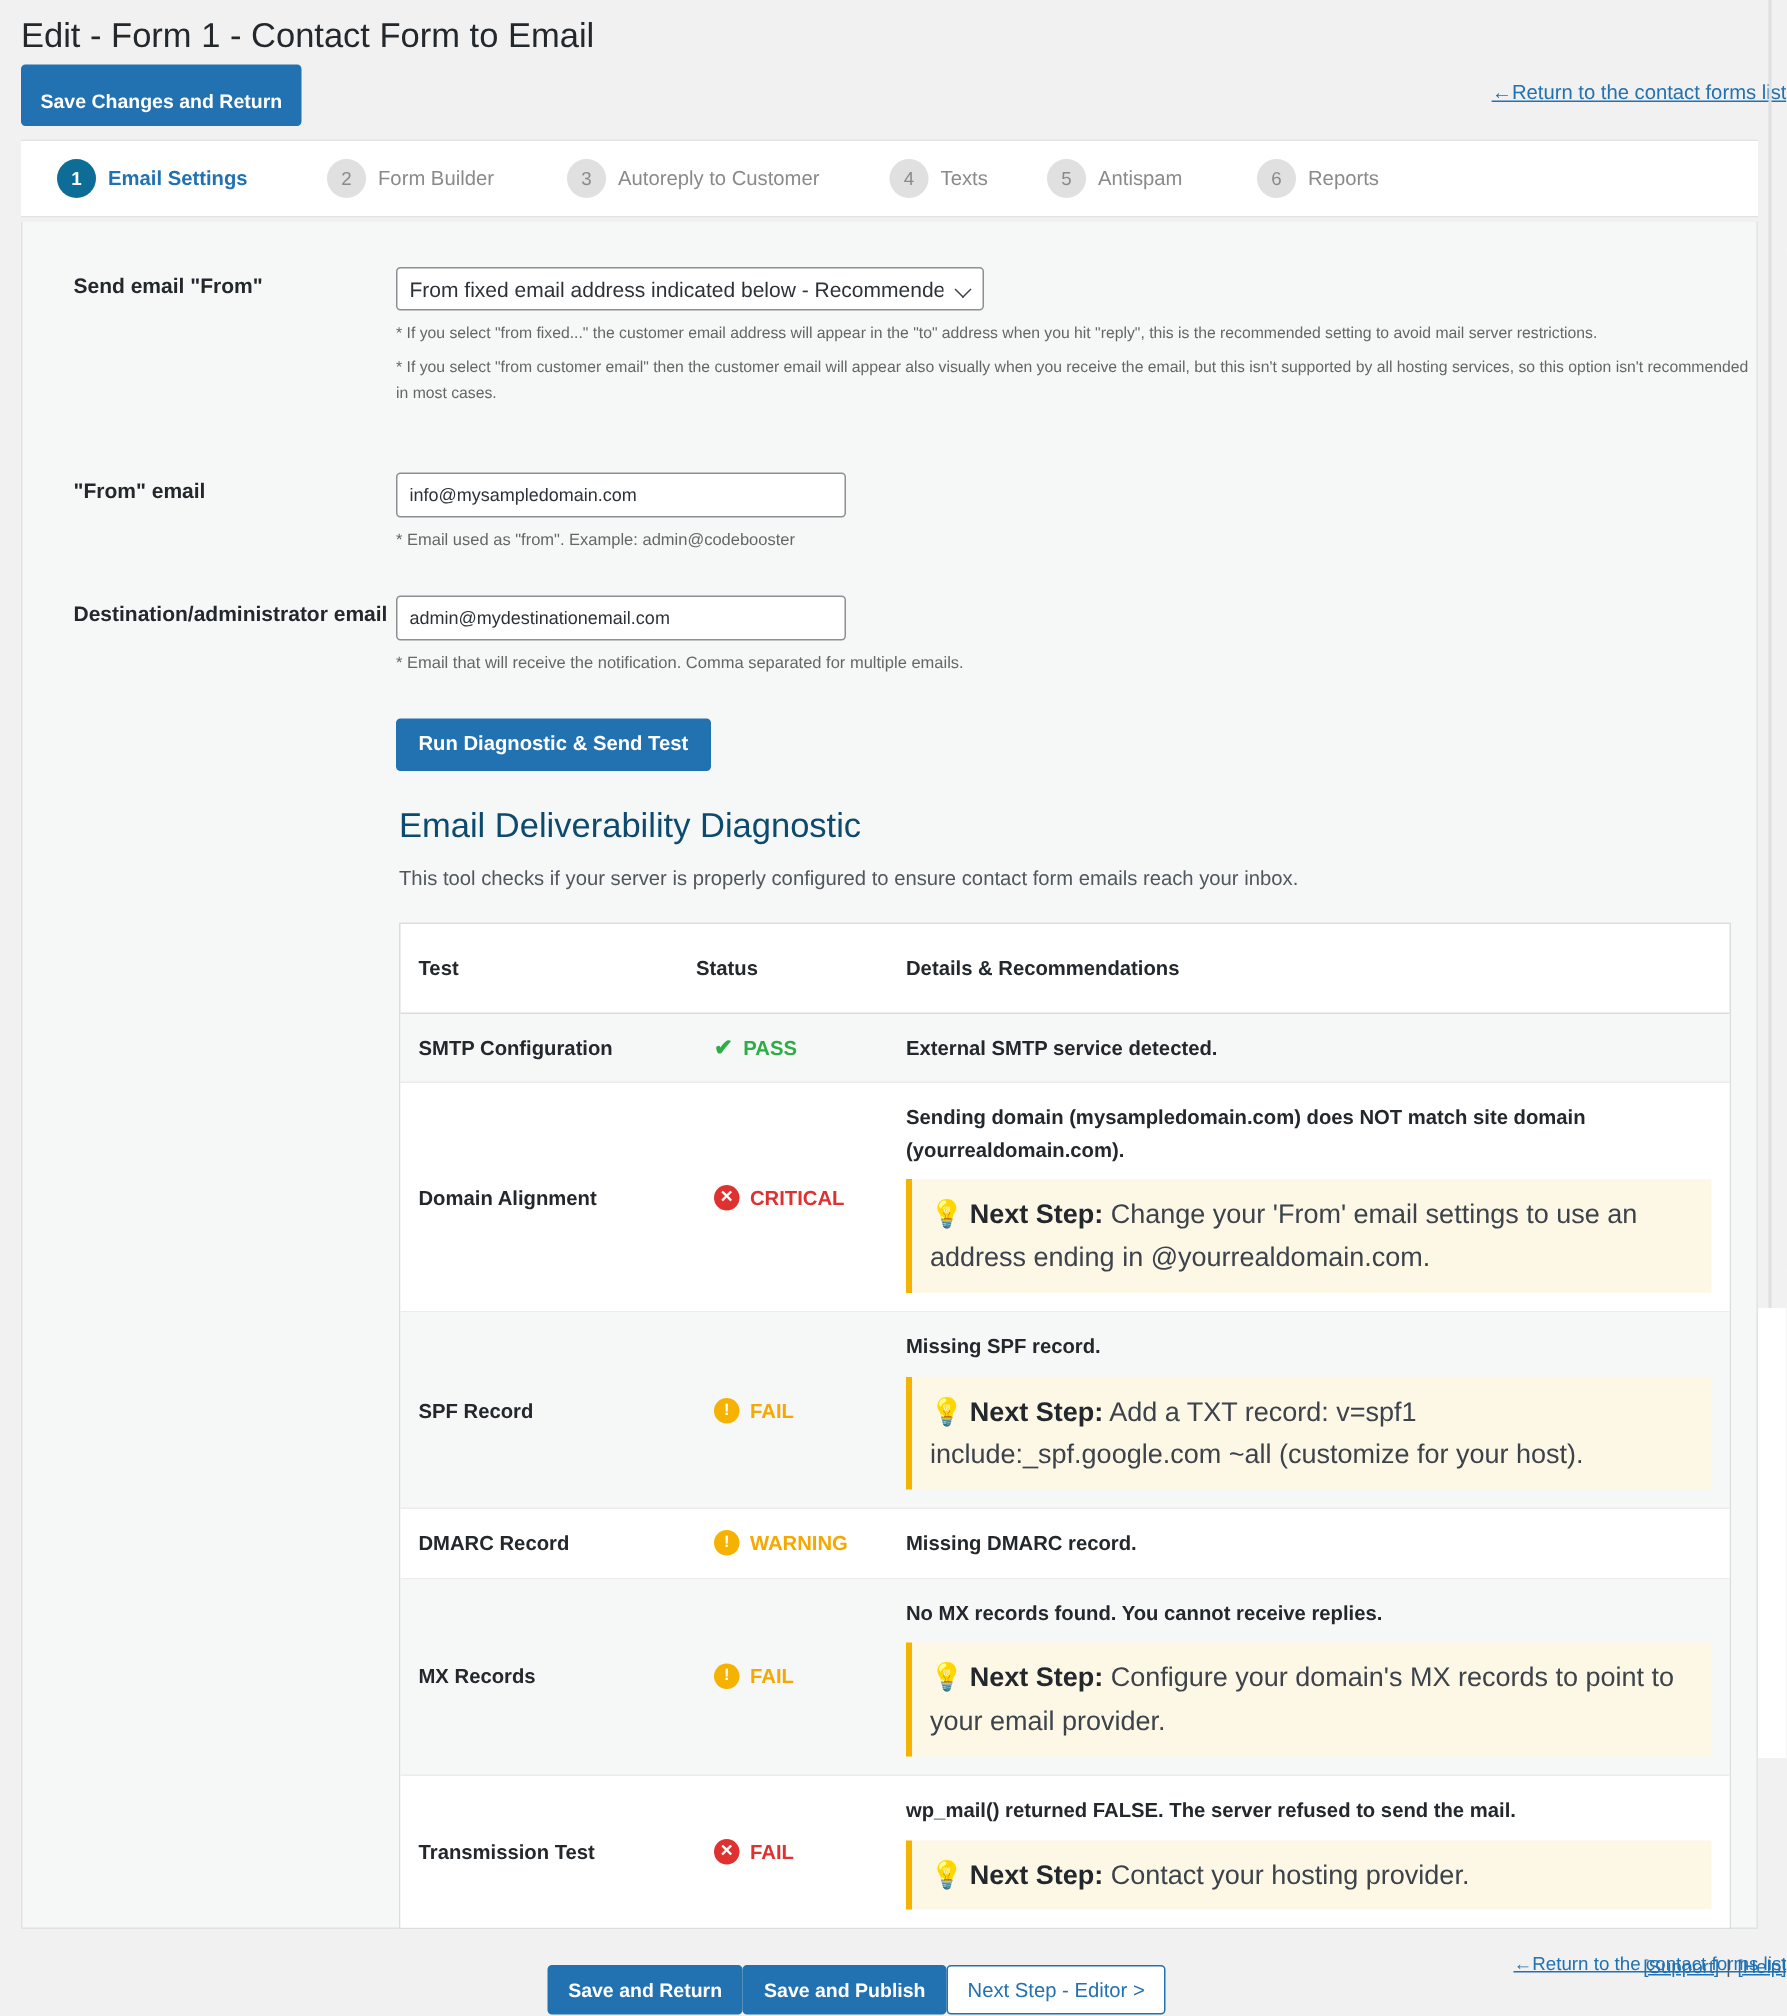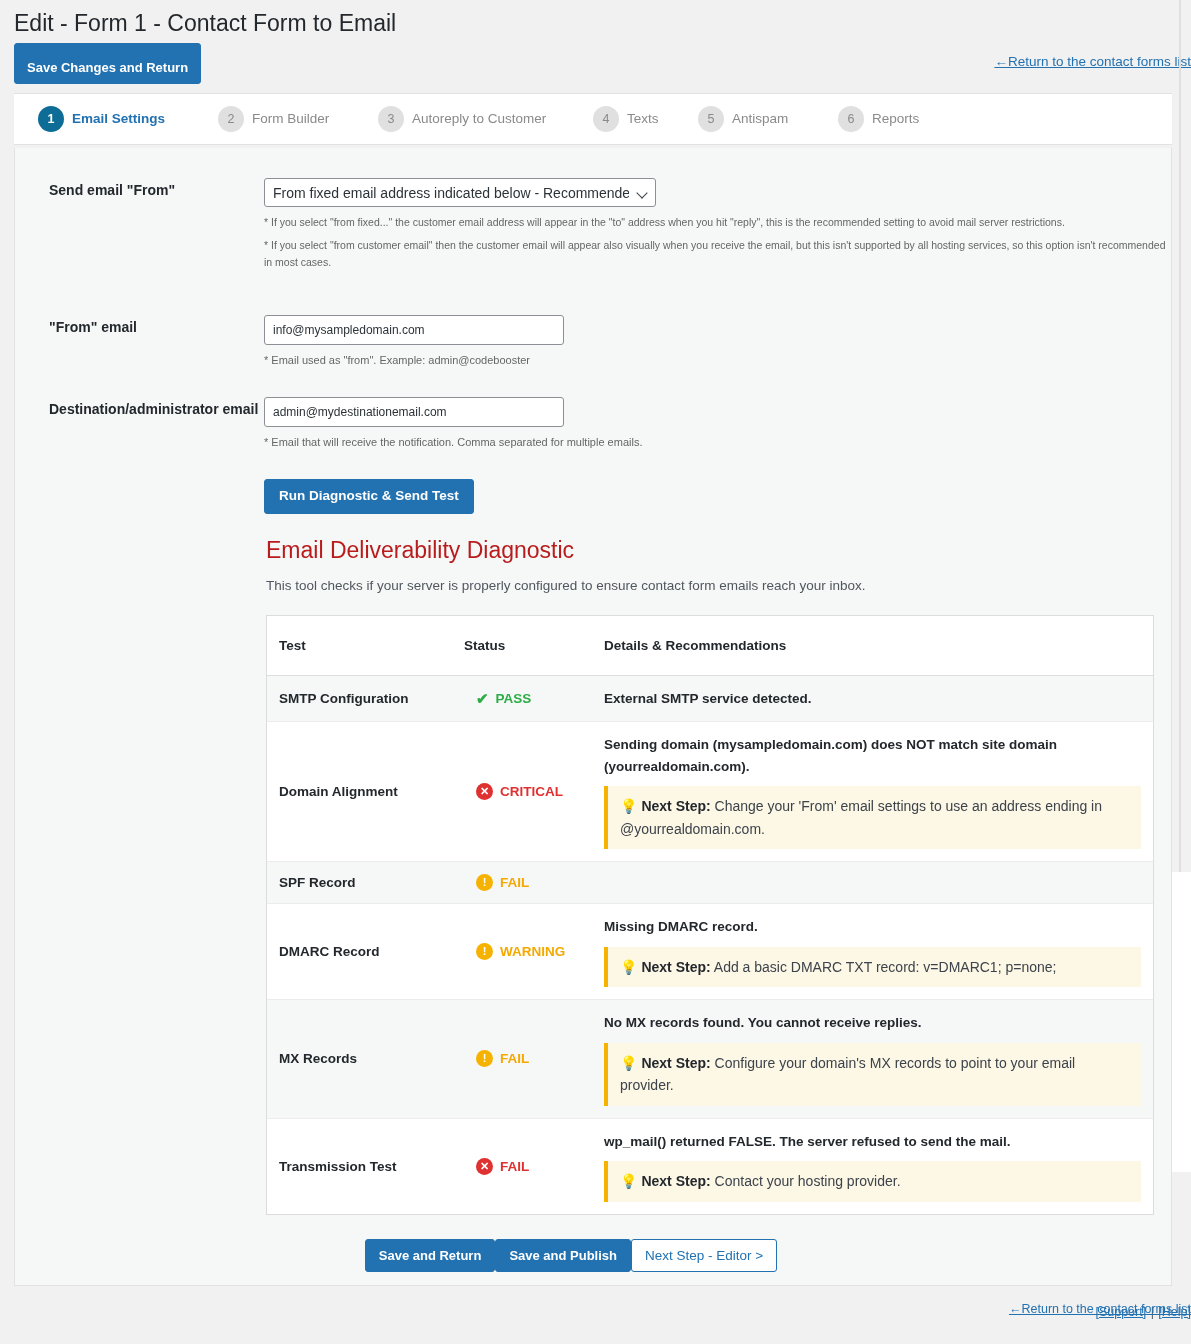--- a/index.html
+++ b/index.html
@@ -158,21 +158,21 @@
     margin-top: 7px;
     line-height: 1.55;
   }
   .hint.small { font-size: 10.5px; }
 
   
   .diag { margin-left: 251px; padding-top: 22px; }
   .diag h2 {
     font-size: 23px;
     font-weight: 400;
-    color: #b91c1c;
+    color: #0c4a6e;
     margin: 0 0 12px 0;
     line-height: 1.3;
   }
   .diag .sub {
     font-size: 13.5px;
     color: #50575e;
     margin-bottom: 22px;
   }
   .dtable {
     border: 1px solid #dcdcde;
@@ -244,21 +244,21 @@
     font-size: 13.5px;
     font-weight: bold;
     color: #23282d;
     line-height: 1.6;
   }
   .nextstep {
     background: #fdf7e6;
     border-left: 4px solid #f5b200;
     padding: 9px 12px;
     margin-top: 9px;
-    font-size: 14px;
+    font-size: 18px;
     color: #3c434a;
     line-height: 1.6;
   }
   .nextstep .bulb { margin-right: 4px; }
   .nextstep b { color: #23282d; }
 
   
   .btnrow {
     display: flex;
     justify-content: center;
@@ -466,38 +466,41 @@
           <div class="drow alt">
             <div class="c-test">SPF Record</div>
             <div class="c-status">
               <div class="st fail-amber">
                 <span class="ico">
                     <span class="circ amber">!</span>
                   </span>
                 <span>FAIL</span>
               </div>
             </div>
+            <div class="c-det">
+              <div class="detail-main">Missing SPF record.</div>
+              <div class="nextstep">
+                <span class="bulb">💡</span><b>Next Step:</b>
+                <span>Add a TXT record: v=spf1 include:_spf.google.com ~all (customize for your host).</span>
+              </div>
+            </div>
           </div>
 
           <div class="drow">
             <div class="c-test">DMARC Record</div>
             <div class="c-status">
               <div class="st warning">
                 <span class="ico">
                     <span class="circ amber">!</span>
                   </span>
                 <span>WARNING</span>
               </div>
             </div>
             <div class="c-det">
               <div class="detail-main">Missing DMARC record.</div>
-              <div class="nextstep">
-                <span class="bulb">💡</span><b>Next Step:</b>
-                <span>Add a basic DMARC TXT record: v=DMARC1; p=none;</span>
-              </div>
             </div>
           </div>
 
           <div class="drow alt">
             <div class="c-test">MX Records</div>
             <div class="c-status">
               <div class="st fail-amber">
                 <span class="ico">
                     <span class="circ amber">!</span>
                   </span>

